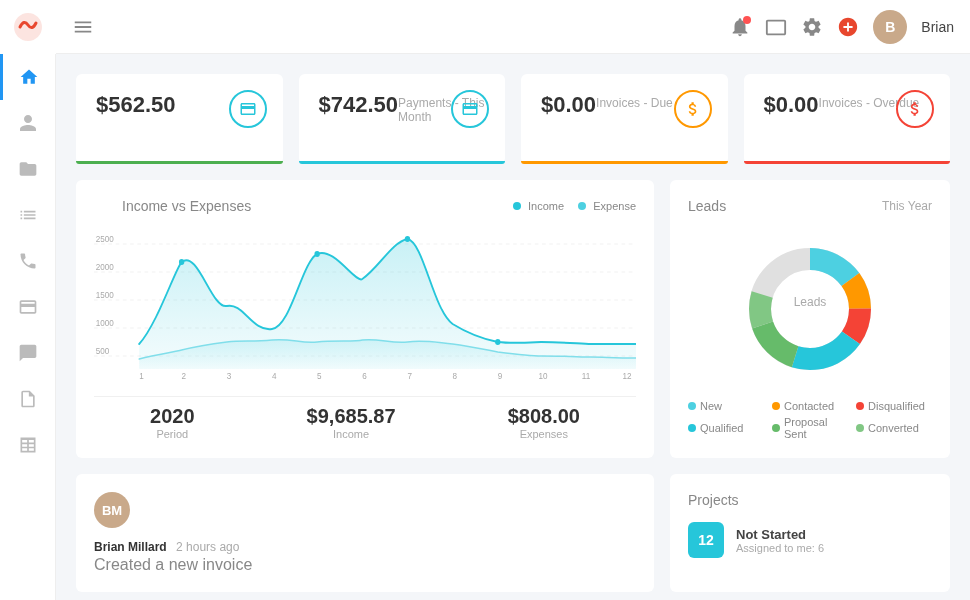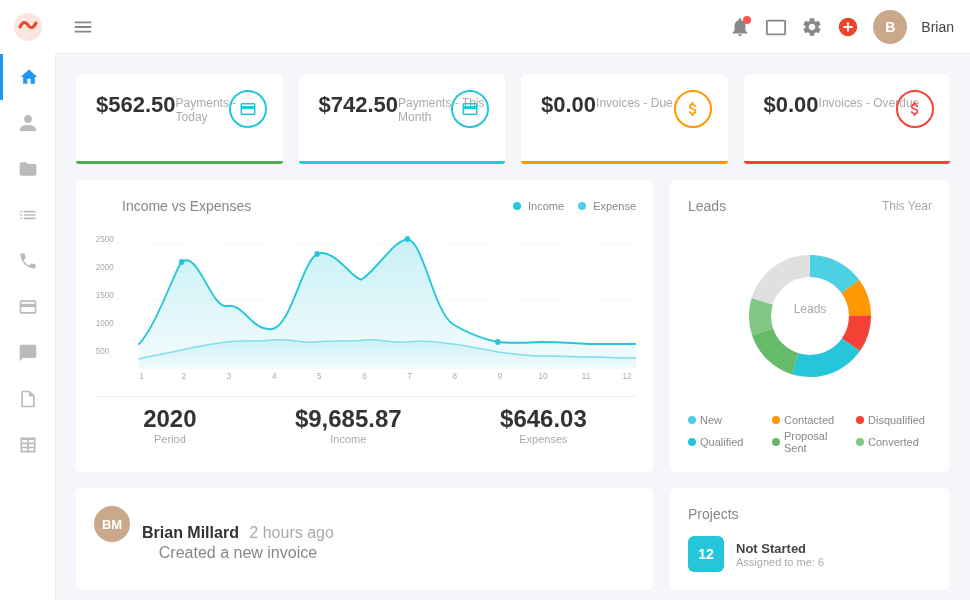--- a/index.html
+++ b/index.html
@@ -141,21 +141,21 @@
     .chart-legend { display: flex; gap: 14px; font-size: 11px; color: #888; align-items: center; }
     .legend-dot { width: 8px; height: 8px; border-radius: 50%; display: inline-block; margin-right: 4px; }
     .chart-stats {
       display: flex;
       justify-content: space-around;
       margin-top: 8px;
       padding-top: 8px;
       border-top: 1px solid #f0f0f0;
     }
     .chart-stat { text-align: center; }
-    .chart-stat-value { font-size: 24px; font-weight: 700; color: #333; }
+    .chart-stat-value { font-size: 20px; font-weight: 700; color: #333; }
     .chart-stat-label { font-size: 11px; color: #aaa; }
 
     
     .leads-card {
       background: #fff;
       border-radius: 6px;
       padding: 18px;
       grid-column: 2;
       display: flex;
       flex-direction: column;
@@ -187,28 +187,28 @@
     .legend-circle { width: 8px; height: 8px; border-radius: 50%; flex-shrink: 0; }
 
     
     .activity-card {
       background: #fff;
       border-radius: 6px;
       padding: 18px;
       grid-column: 1;
     }
     .activity-title { font-size: 14px; color: #888; font-weight: 500; margin-bottom: 14px; }
-    .activity-item { display: flex; align-items: flex-start; gap: 12px; }
+    .activity-item { display: flex; align-items: flex-start; gap: 12px; flex-direction: column; }
     .activity-avatar {
       width: 36px; height: 36px; border-radius: 50%;
       background: #c9a98a; flex-shrink: 0;
       display: flex; align-items: center; justify-content: center;
       font-size: 13px; color: #fff; font-weight: 600;
     }
-    .activity-text { font-size: 16px; margin-top: 18px; }
+    .activity-text { font-size: 12px; }
     .activity-name { font-weight: 600; color: #333; }
     .activity-time { color: #aaa; font-weight: normal; margin-left: 6px; }
     .activity-desc { color: #888; margin-top: 2px; text-align: center; }
 
     
     .projects-card {
       background: #fff;
       border-radius: 6px;
       padding: 18px;
       grid-column: 2;
@@ -321,21 +321,20 @@
       <span class="user-name">Brian</span>
     </div>
   </header>
 
   <div class="content">
 
     <div class="stats-row">
 
       <div class="stat-card green">
         <span class="stat-amount">$562.50</span>
-        <span class="stat-label">Payments - Today</span>
         <div class="stat-icon teal-bg">
           <svg viewBox="0 0 24 24" fill="currentColor">
               <path d="M20 4H4c-1.11 0-2 .89-2 2v12c0 1.11.89 2 2 2h16c1.11 0 2-.89 2-2V6c0-1.11-.89-2-2-2zm0 14H4v-6h16v6zm0-10H4V6h16v2z"></path>
             </svg>
         </div>
       </div>
 
       <div class="stat-card teal">
         <span class="stat-amount">$742.50</span>
         <span class="stat-label">Payments - This Month</span>
@@ -438,21 +437,21 @@
       <div class="chart-stats">
         <div class="chart-stat">
           <div class="chart-stat-value">2020</div>
           <div class="chart-stat-label">Period</div>
         </div>
         <div class="chart-stat">
           <div class="chart-stat-value">$9,685.87</div>
           <div class="chart-stat-label">Income</div>
         </div>
         <div class="chart-stat">
-          <div class="chart-stat-value">$646.03</div>
+          <div class="chart-stat-value">$808.00</div>
           <div class="chart-stat-label">Expenses</div>
         </div>
       </div>
     </div>
 
     <div class="leads-card">
       <div class="leads-header">
         <span class="leads-title">Leads</span>
         <span class="leads-period">This Year</span>
       </div>

